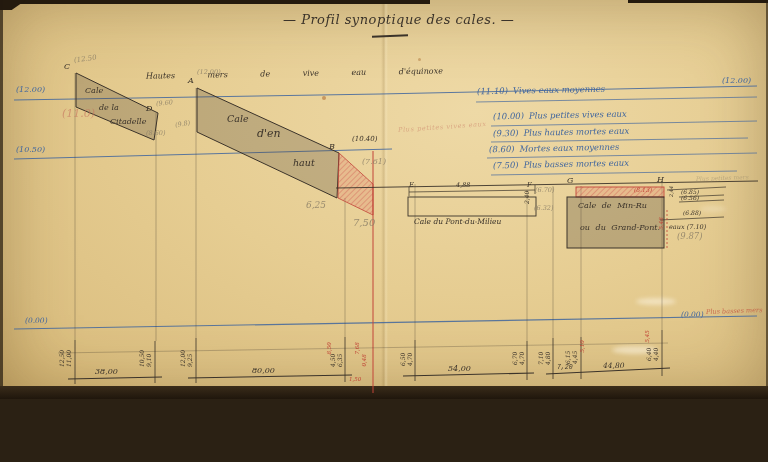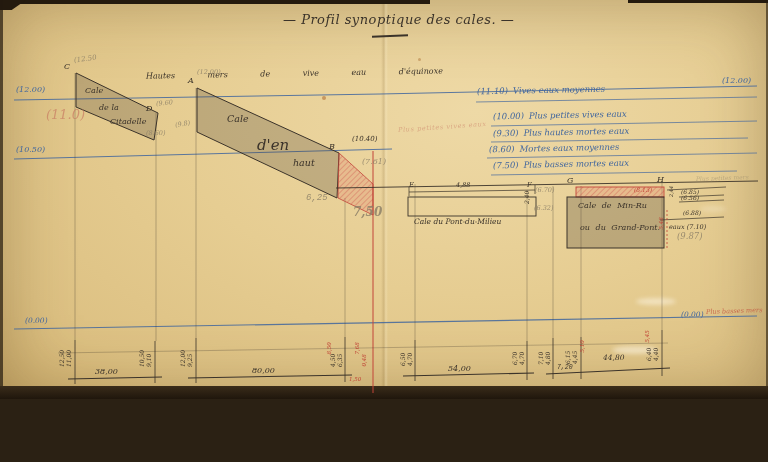--- a/index.html
+++ b/index.html
@@ -173,54 +173,54 @@
 
   <div class="t pencil" style="left:74px;top:56px;font-size:7px;transform:rotate(-8deg);">(12.50</div>
   <div class="t pencil" style="left:197px;top:69px;font-size:6.5px;">(12.00)</div>
   <div class="t pencil" style="left:156px;top:100px;font-size:6.5px;transform:rotate(-6deg);">(9.60</div>
 
   <div class="t ink" style="left:85px;top:87px;font-size:8px;">Cale</div>
   <div class="t ink" style="left:99px;top:104px;font-size:8px;">de la</div>
   <div class="t ink" style="left:110px;top:118px;font-size:8px;">Citadelle</div>
 
   <div class="t ink" style="left:227px;top:114px;font-size:9.5px;">Cale</div>
-  <div class="t ink" style="left:257px;top:138px;font-size:15px;">d'en</div>
+  <div class="t ink" style="left:257px;top:128px;font-size:11px;">d'en</div>
   <div class="t ink" style="left:293px;top:158px;font-size:9.5px;text-align:right;">haut</div>
 
   <div class="t ink" style="left:414px;top:218px;font-size:7.5px;">Cale du Pont-du-Milieu</div>
   <div class="t ink" style="left:456px;top:182px;font-size:6.5px;">4,88</div>
   <span class="vnum ink" style="left:530px;top:198px;">2,40</span>
 
   <div class="t ink" style="left:578px;top:202px;font-size:8px;word-spacing:3px;">Cale de Min-Ru</div>
   <div class="t ink" style="left:580px;top:224px;font-size:8px;word-spacing:3px;">ou du Grand-Pont.</div>
   <div class="t red" style="left:634px;top:187px;font-size:6px;">(8.13)</div>
 
-  <div class="t redpencil" style="left:46px;top:108px;font-size:13px;">(11.0)</div>
+  <div class="t redpencil" style="left:62px;top:108px;font-size:11px;">(11.0)</div>
   <div class="t pencil" style="left:175px;top:121px;font-size:6.5px;transform:rotate(-10deg);">(9.8)</div>
   <div class="t pencil" style="left:146px;top:130px;font-size:6.5px;">(8.60)</div>
-  <div class="t pencil" style="left:306px;top:194px;font-size:9px;font-family:Liberation Mono, monospace;">6,25</div>
-  <div class="t pencil" style="left:353px;top:206px;font-size:12px;font-weight:bold;">7,50</div>
+  <div class="t pencil" style="left:306px;top:201px;font-size:9px;">6,25</div>
+  <div class="t pencil" style="left:353px;top:218px;font-size:10px;">7,50</div>
   <div class="t pencil" style="left:362px;top:158px;font-size:8px;">(7.61)</div>
   <div class="t pencil" style="left:535px;top:187px;font-size:6.5px;">(6.70)</div>
   <div class="t pencil" style="left:534px;top:205px;font-size:6.5px;">(6.32)</div>
   <div class="t pencil" style="left:677px;top:232px;font-size:8.5px;">(9.87)</div>
   <div class="t pencil" style="left:696px;top:175px;font-size:6px;opacity:.45;transform:rotate(-2deg);">Plus petites mers</div>
 
   <div class="t ink" style="left:669px;top:179px;font-size:6.5px;margin-top:45px;">eaux (7.10)</div>
   <div class="t ink" style="left:681px;top:189px;font-size:6px;">(6.85)</div>
   <div class="t ink" style="left:681px;top:195px;font-size:6px;">(6.56)</div>
   <span class="vnum ink" style="left:674px;top:192px;font-size:5px;">2,44</span>
   <div class="t ink" style="left:683px;top:210px;font-size:6px;">(6.88)</div>
   <span class="vnum red" style="left:664px;top:224px;font-size:5.5px;">5,48</span>
 
   <div class="t ink" style="left:95px;top:368px;font-size:8px;">38,00</div>
   <div class="t ink" style="left:252px;top:367px;font-size:8px;">80,00</div>
   <div class="t ink" style="left:448px;top:365px;font-size:8px;">54,00</div>
   <div class="t ink" style="left:557px;top:365px;font-size:6.5px;font-family:Liberation Mono, monospace;">7,20</div>
-  <div class="t ink" style="left:603px;top:354px;font-size:7.5px;">44,80</div>
+  <div class="t ink" style="left:603px;top:362px;font-size:7.5px;">44,80</div>
 
   <span class="vnum ink" style="left:65px;top:361px;">12,50</span>
   <span class="vnum ink" style="left:72px;top:361px;">11,00</span>
   <span class="vnum ink" style="left:145px;top:361px;">10,50</span>
   <span class="vnum ink" style="left:152px;top:361px;">9,10</span>
   <span class="vnum ink" style="left:186px;top:361px;">12,00</span>
   <span class="vnum ink" style="left:193px;top:361px;">9,25</span>
   <span class="vnum ink" style="left:336px;top:361px;">4,50</span>
   <span class="vnum ink" style="left:343px;top:361px;">6,35</span>
   <span class="vnum ink" style="left:406px;top:360px;">6,50</span>

